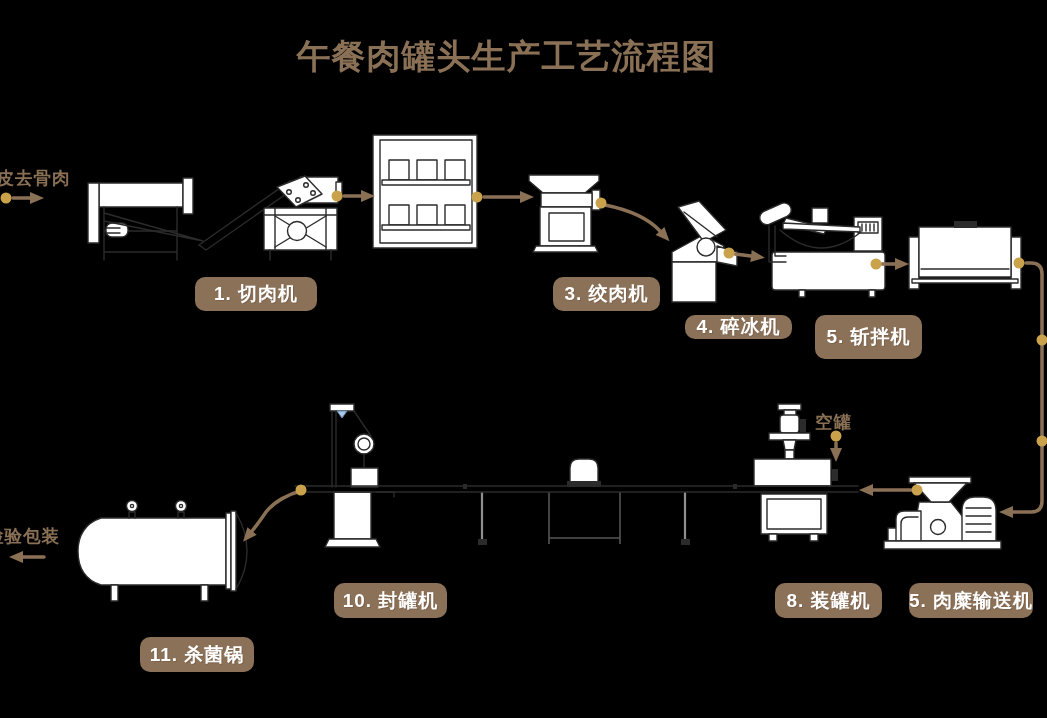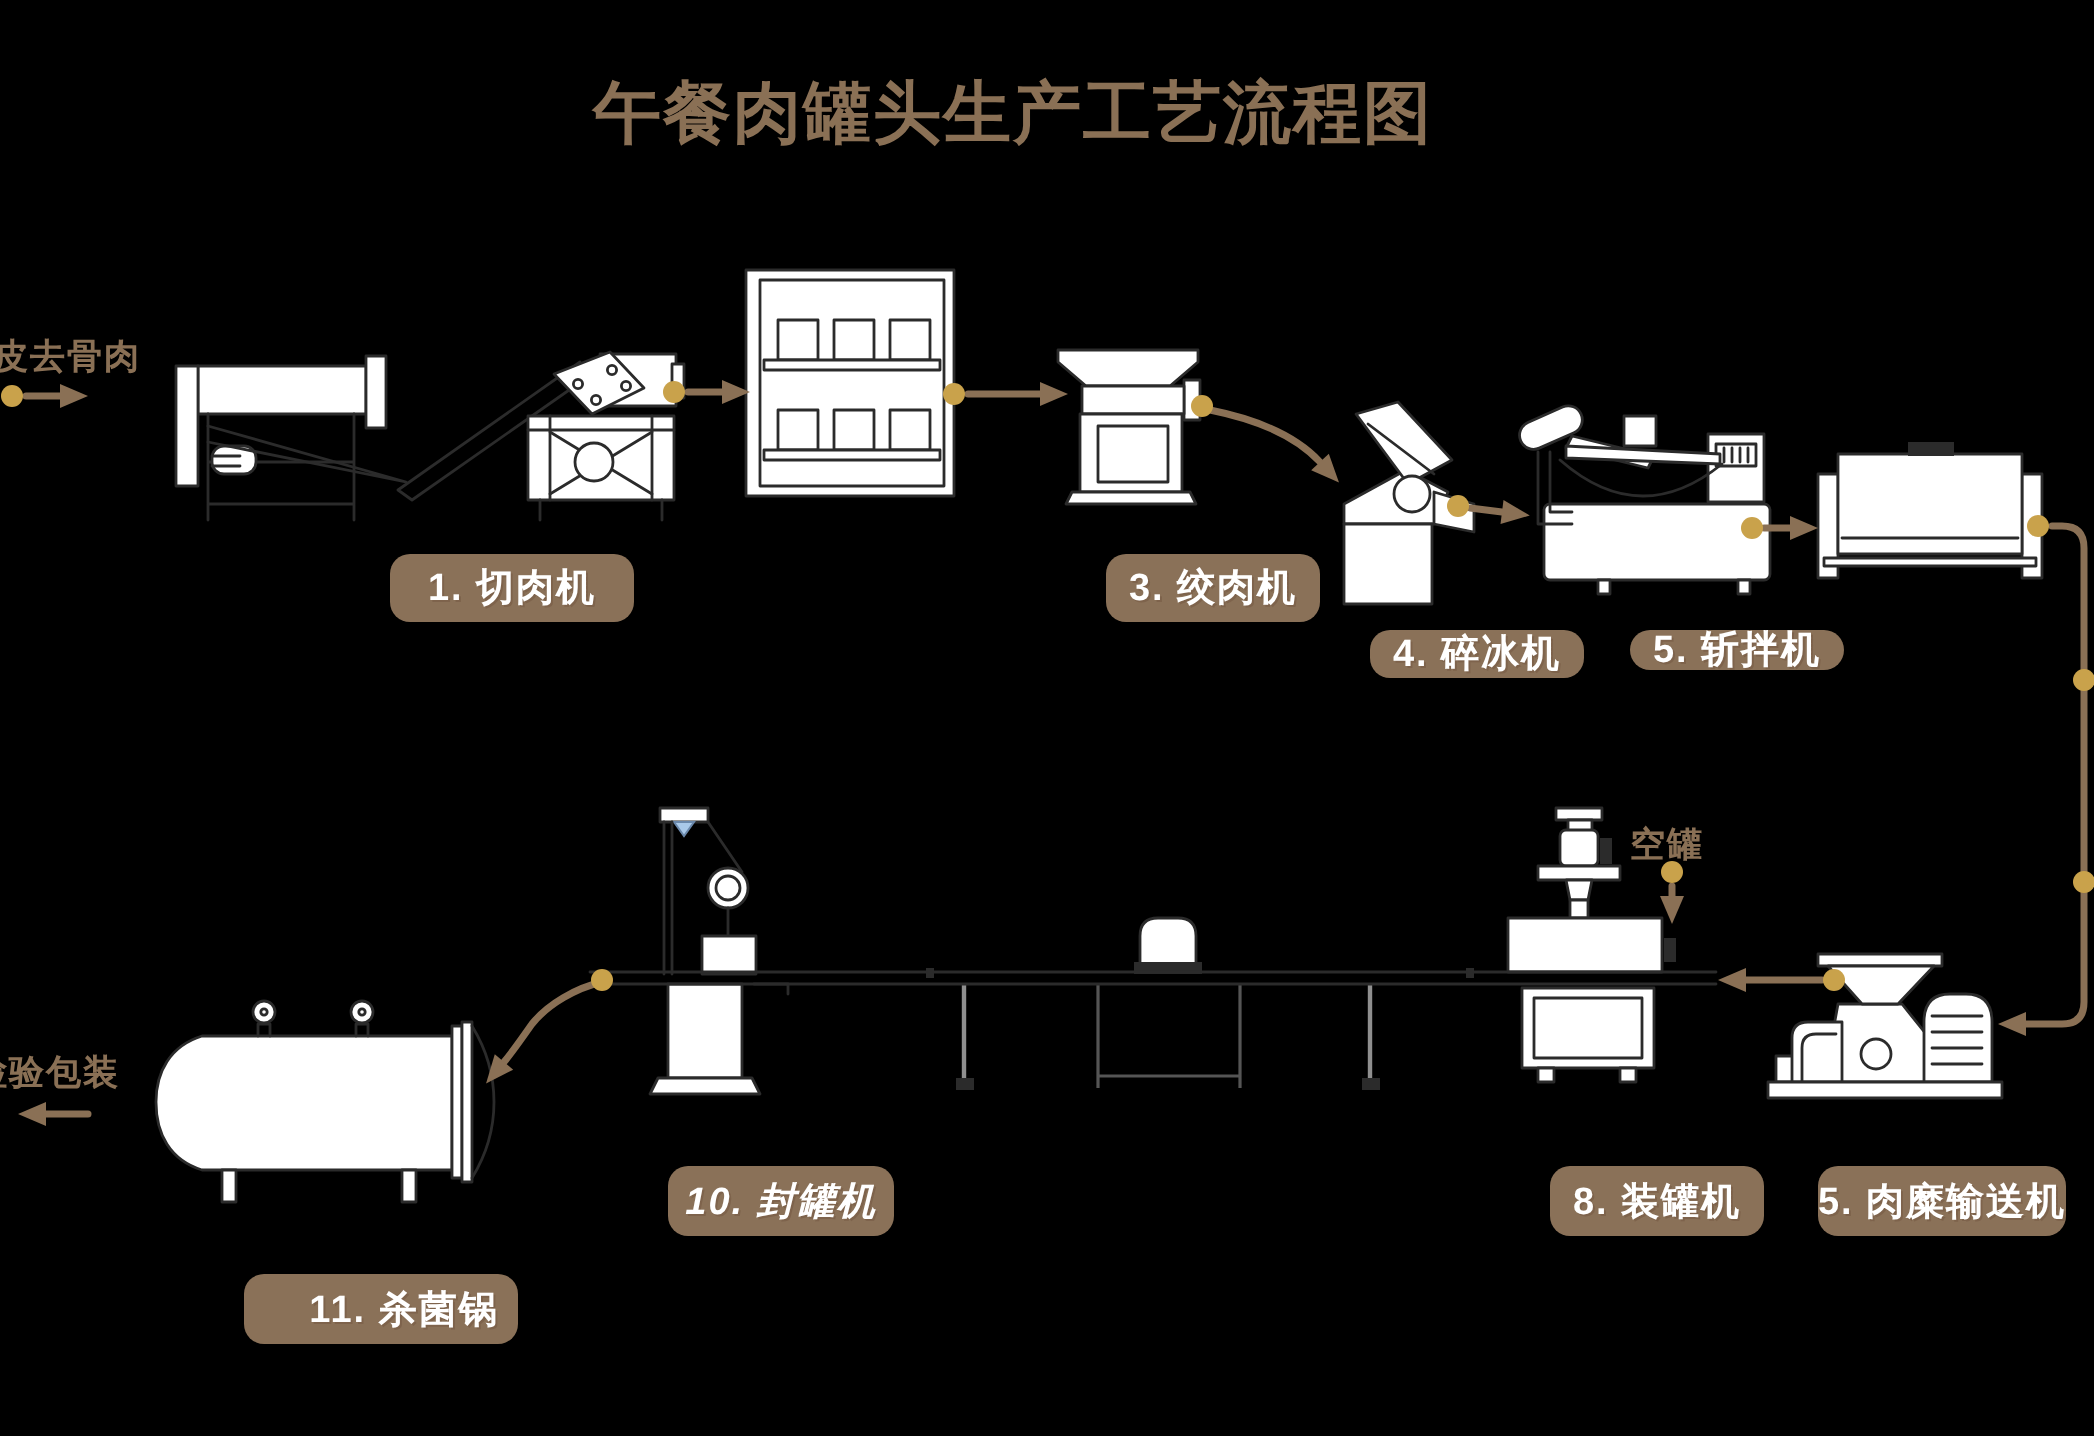--- a/index.html
+++ b/index.html
@@ -224,19 +224,19 @@
 
   <div class="title">午餐肉罐头生产工艺流程图</div>
 
   <div class="annot" style="left:-22px;top:166px;">去皮去骨肉</div>
   <div class="annot" style="left:815px;top:410px;">空罐</div>
   <div class="annot" style="left:-14px;top:524px;">检验包装</div>
 
   <div class="pill" style="left:163px;top:277px;width:122px;height:34px;">1. 切肉机</div>
   <div class="pill" style="left:521px;top:277px;width:107px;height:34px;">3. 绞肉机</div>
   <div class="pill" style="left:653px;top:315px;width:107px;height:24px;">4. 碎冰机</div>
-  <div class="pill" style="left:783px;top:315px;width:107px;height:20px;">5. 斩拌机</div>
+  <div class="pill" style="left:783px;top:315px;width:107px;height:44px;">5. 斩拌机</div>
   <div class="pill" style="left:877px;top:583px;width:124px;height:35px;">5. 肉糜输送机</div>
   <div class="pill" style="left:743px;top:583px;width:107px;height:35px;">8. 装罐机</div>
-  <div class="pill" style="left:302px;top:583px;width:113px;height:35px;font-style:italic;">10. 封罐机</div>
-  <div class="pill" style="left:90px;top:637px;width:114px;height:35px;padding-left:23px;">11. 杀菌锅</div>
+  <div class="pill" style="left:302px;top:583px;width:113px;height:35px;">10. 封罐机</div>
+  <div class="pill" style="left:108px;top:637px;width:114px;height:35px;">11. 杀菌锅</div>
 
 </div>
 
 </body></html>

